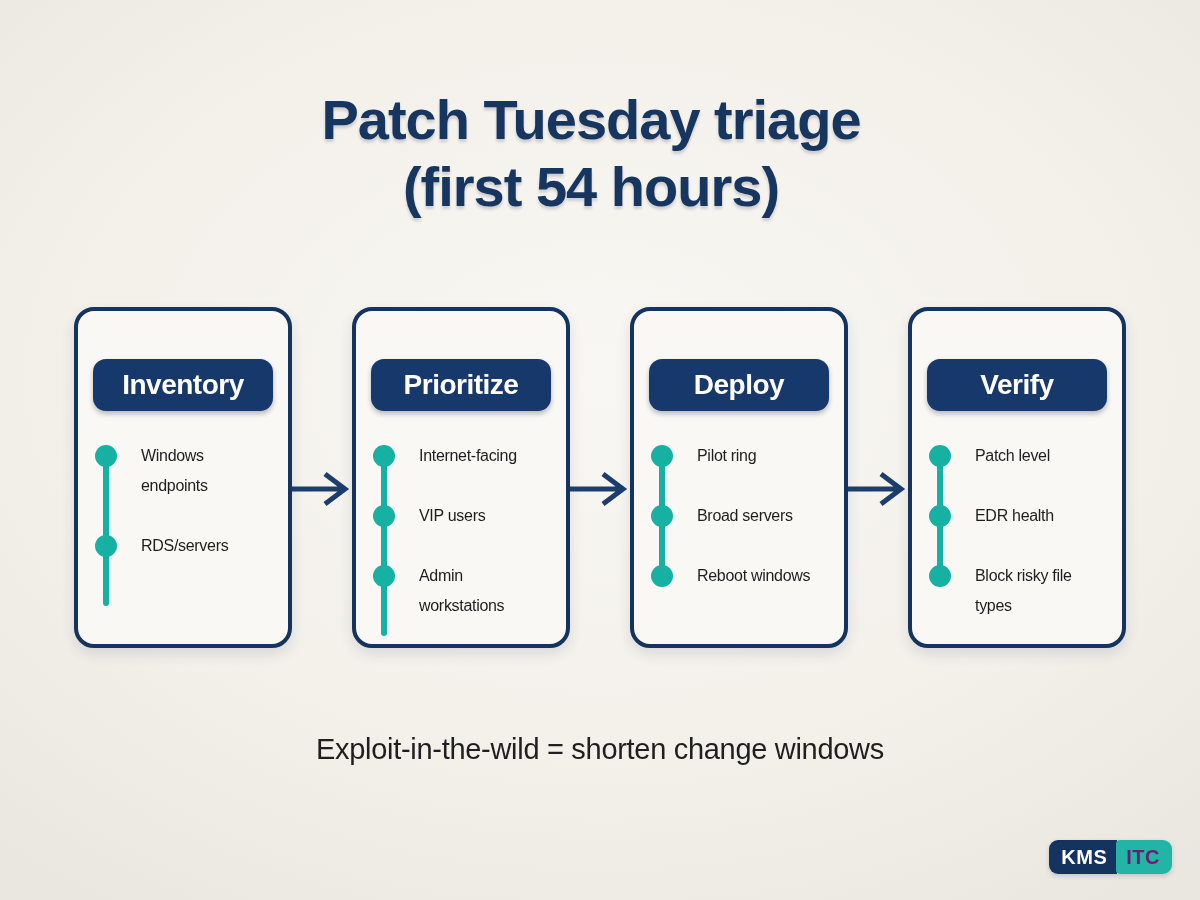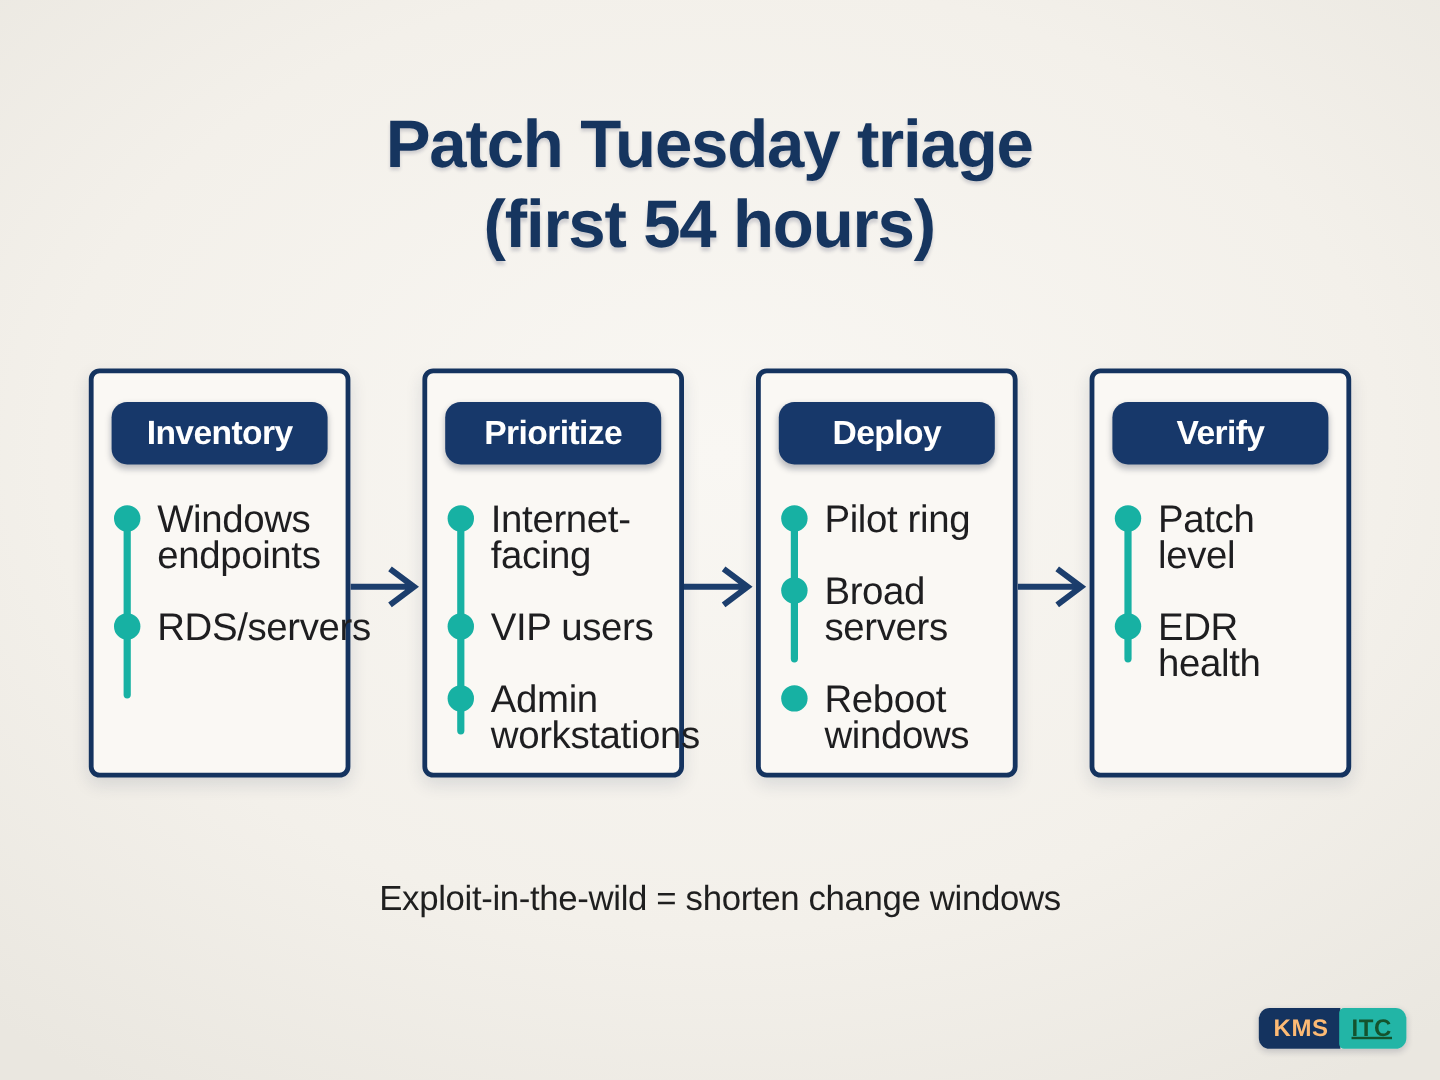--- a/index.html
+++ b/index.html
@@ -43,23 +43,23 @@
     top:307px;left:74px;
     width:1052px;height:341px;
     display:flex;
     justify-content:space-between;
     align-items:flex-start;
   }
   .card{
     width:218px;height:341px;
     background:var(--card_bg);
     border:4px solid var(--navy_dark);
-    border-radius:9px;
+    border-radius:20px;
     box-shadow:0 6px 14px rgba(25,40,70,0.12);
-    padding:24px 15px 0 15px;
+    padding:48px 15px 0 15px;
   }
   .pill{
     height:52px;
     background:var(--navy);
     border-radius:13px;
     display:flex;align-items:center;justify-content:center;
     color:#fff;
     font-weight:bold;
     font-size:28px;
     letter-spacing:-0.5px;
@@ -85,22 +85,22 @@
     z-index:1;
   }
   .dot{
     flex:0 0 auto;
     width:22px;height:22px;
     border-radius:50%;
     background:var(--teal);
     margin-top:4px;
   }
   .item-label{
-    margin-left:14px;
-    font-size:32px;
+    margin-left:24px;
+    font-size:16px;
     line-height:30px;
     color:var(--text);
     letter-spacing:-0.3px;
   }
 
   .flow-arrow{
     align-self:flex-start;
     margin-top:160px;
     flex:0 0 auto;
   }
@@ -125,35 +125,34 @@
   .logo{
     position:absolute;
     top:840px;right:28px;
     height:34px;
     display:flex;
     border-radius:9px;
     box-shadow:0 2px 5px rgba(20,30,60,0.18);
   }
   .logo-left{
     background:var(--navy_dark);
-    color:#fdba74;font-weight:bold;font-size:20px;
+    color:#ffffff;font-weight:bold;font-size:20px;
     display:flex;align-items:center;
     padding:0 10px 0 12px;
     border-radius:9px 0 0 9px;
     letter-spacing:0.5px;
   }
   .logo-right{
     background:#22b5a6;
-    color:#14532d;font-weight:bold;font-size:20px;
+    color:#701a75;font-weight:bold;font-size:20px;
     display:flex;align-items:center;
     padding:0 12px 0 10px;
     border-radius:4px 9px 9px 4px;
     margin-left:-1px;
     letter-spacing:0.5px;
-    text-decoration:underline;
   }
 </style>
 </head>
 <body>
 
 <div class="page">
 
   <div class="title">
     <div>Patch Tuesday triage</div>
     <div>(first 54 hours)</div>
@@ -245,20 +244,24 @@
       <div class="timeline">
         <div class="track" style="top: 15px; height: 120px; left: 10px;"></div>
         <div class="item">
           <span class="dot"></span>
           <span class="item-label">Patch level</span>
         </div>
         <div class="item">
           <span class="dot"></span>
           <span class="item-label">EDR health</span>
         </div>
+        <div class="item">
+          <span class="dot"></span>
+          <span class="item-label">Block risky file types</span>
+        </div>
       </div>
     </div>
 
   </div>
 
   <div class="footer-note">Exploit-in-the-wild = shorten change windows</div>
 
   <div class="logo">
     <span class="logo-left">KMS</span>
     <span class="logo-right">ITC</span>

